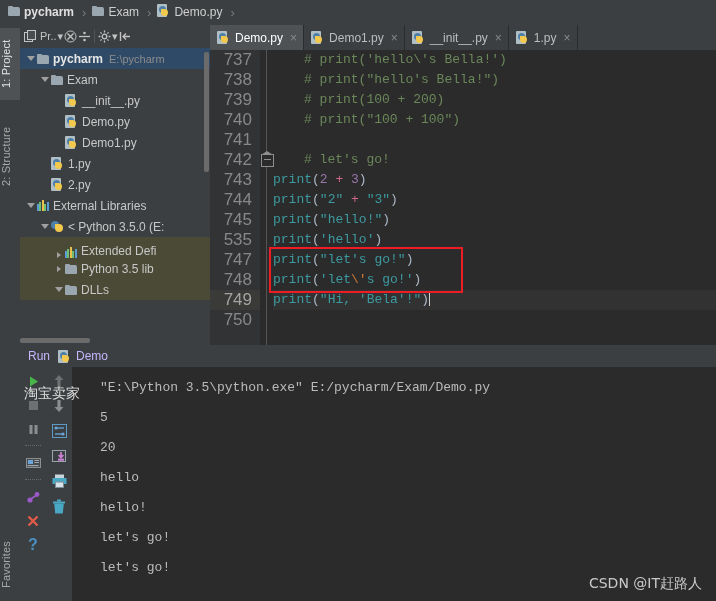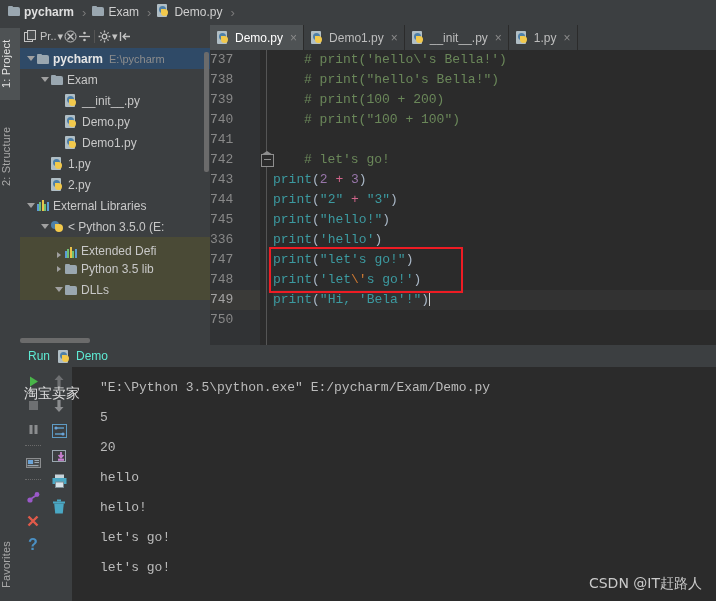--- a/index.html
+++ b/index.html
@@ -74,22 +74,22 @@
   
   .tabbar{position:absolute;left:210px;top:24px;width:506px;height:26px;background:#3c3f41;display:flex;align-items:flex-end;}
   .tab{height:25px;display:flex;align-items:center;padding:0 6px 0 7px;font-size:12px;color:#bdbdbd;
        border-right:1px solid #2b2b2b;box-sizing:border-box;}
   .tab.active{background:#4e5254;color:#ffffff;}
   .tab .x{margin-left:7px;color:#8a8a8a;font-size:12px;}
   .tab .pyico{margin-right:5px;}
 
   .editor{position:absolute;left:210px;top:50px;width:506px;height:295px;background:#2b2b2b;overflow:hidden;}
   .gutter{position:absolute;left:0;top:0;width:50px;height:295px;background:#313335;}
-  .gline{height:20px;line-height:20px;padding-right:8px;color:#888888;
-    font-family:Liberation Mono, monospace;font-size:13px;box-sizing:border-box;}
+  .gline{height:20px;line-height:20px;text-align:right;padding-right:8px;color:#888888;
+    font-family:Liberation Sans, sans-serif;font-size:17px;box-sizing:border-box;}
   .gline.cur{background:#3a3a38;color:#a4a3a3;}
   .foldcol{position:absolute;left:50px;top:0;width:13px;height:295px;background:#2b2b2b;}
   .foldline{position:absolute;left:6px;top:0;width:1px;height:295px;background:#555;}
   .foldbox{position:absolute;left:1px;width:11px;height:11px;border:1px solid #8e8e8e;background:#2b2b2b;}
   .foldbox:after{content:"";position:absolute;left:2px;top:4px;width:7px;height:1px;background:#8e8e8e;}
   .foldbox:before{content:"";position:absolute;left:-1px;top:-4px;width:0;height:0;
     border-left:6px solid transparent;border-right:6px solid transparent;border-bottom:4px solid #8e8e8e;}
   .code{position:absolute;left:63px;top:0;width:443px;height:295px;
     font-family:"Liberation Mono", monospace;font-size:13px;}
   .cline{height:20px;line-height:20px;white-space:pre;color:#a9b7c6;}
@@ -99,21 +99,21 @@
   .num{color:#9876aa;}
   .opx{color:#d0648a;}
   .str{color:#3c9aa0;}
   .esc{color:#cc7832;}
   .pn{color:#a9b7c6;}
   .redbox{position:absolute;border:2px solid #ee1c24;pointer-events:none;}
   .caret{display:inline-block;width:1px;height:15px;background:#cfcfcf;vertical-align:-3px;}
 
   
   .runhdr{position:absolute;left:20px;top:345px;width:696px;height:22px;background:#3c3f41;
-    display:flex;align-items:center;padding-left:8px;box-sizing:border-box;font-size:12px;color:#5eead4;}
+    display:flex;align-items:center;padding-left:8px;box-sizing:border-box;font-size:12px;color:#c4b5fd;}
   .runhdr .pyico{margin:0 5px 0 8px;}
   .runtools{position:absolute;left:20px;top:367px;width:26px;height:234px;background:#3c3f41;
     display:flex;flex-direction:column;align-items:center;padding-top:4px;gap:4px;box-sizing:border-box;}
   .runtools2{position:absolute;left:46px;top:367px;width:26px;height:234px;background:#3c3f41;
     display:flex;flex-direction:column;align-items:center;padding-top:4px;gap:5px;box-sizing:border-box;}
   .tbtn{width:20px;height:20px;display:flex;align-items:center;justify-content:center;}
   .tdiv{width:16px;height:1px;border-top:1px dotted #6a6a6a;margin:2px 0;}
   .console{position:absolute;left:72px;top:367px;width:644px;height:234px;background:#2b2b2b;
     font-family:"Liberation Mono", monospace;font-size:13px;color:#bbbbbb;padding:6px 0 0 28px;box-sizing:border-box;overflow:hidden;}
   .oline{height:30px;line-height:30px;white-space:pre;}
@@ -363,21 +363,21 @@
       <div id="gutter-rows">
           <div class="gline">737</div>
           <div class="gline">738</div>
           <div class="gline">739</div>
           <div class="gline">740</div>
           <div class="gline">741</div>
           <div class="gline">742</div>
           <div class="gline">743</div>
           <div class="gline">744</div>
           <div class="gline">745</div>
-          <div class="gline">336</div>
+          <div class="gline">535</div>
           <div class="gline">747</div>
           <div class="gline">748</div>
           <div class="gline cur">749</div>
           <div class="gline">750</div>
         </div>
     </div>
     <div class="foldcol">
       <div class="foldline"></div>
       <div class="foldbox" style="top:104px;"></div>
     </div>

